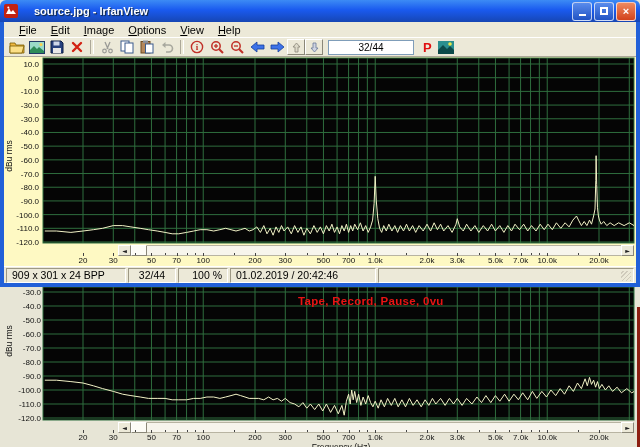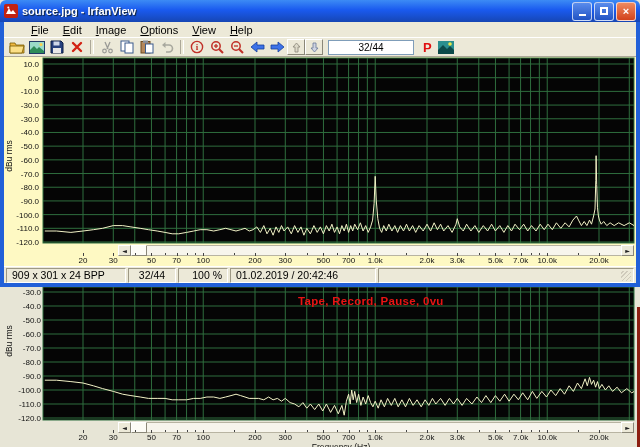--- a/index.html
+++ b/index.html
@@ -3,31 +3,31 @@
 <meta charset="utf-8">
 <style>
   html,body{margin:0;padding:0;background:#555;}
   .screen{position:relative;width:640px;height:447px;overflow:hidden;
           font-family:"Liberation Sans",sans-serif;background:#e7e5d6;}
   
   .iv-window{position:absolute;left:0;top:0;width:640px;height:287px;display:flex;flex-direction:column;}
   .titlebar{height:22px;flex:0 0 22px;display:flex;align-items:center;padding:0 4px;
             background:linear-gradient(180deg,#3c8bf5 0%,#1a5aef 45%,#1646b4 100%);
             border-radius:6px 6px 0 0;}
-  .title-text{color:#fff;font-weight:bold;font-size:11px;margin-left:4px;flex:1;
+  .title-text{color:#fff;font-weight:bold;font-size:11px;margin-left:16px;flex:1;
               text-shadow:1px 1px 1px #123;white-space:nowrap;overflow:hidden;}
   .tb-btn{width:18px;height:17px;margin-left:2px;border-radius:3px;border:1px solid rgba(255,255,255,.7);
           display:flex;align-items:center;justify-content:center;color:#fff;font-size:11px;font-weight:bold;
           background:linear-gradient(180deg,#5a8cec,#2153c4);}
   .tb-btn.close{background:linear-gradient(180deg,#ef8a60,#d2421c);}
   .min-glyph{width:7px;height:2px;background:#fff;margin-top:8px;}
   .max-glyph{width:8px;height:8px;border:2px solid #fff;box-sizing:border-box;}
   .win-body{flex:1;display:flex;flex-direction:column;border-left:4px solid #2160d8;
             border-right:4px solid #2160d8;border-bottom:4px solid #2160d8;background:#ece9d8;}
-  .menubar{height:15px;flex:0 0 15px;display:flex;align-items:center;font-size:11px;padding-left:20px;background:#ece9d8;}
+  .menubar{height:15px;flex:0 0 15px;display:flex;align-items:center;font-size:11px;padding-left:8px;background:#ece9d8;}
   .menu-item{padding:0 7px;color:#000;}
   .toolbar{height:18px;flex:0 0 18px;display:flex;align-items:center;background:#ece9d8;
            border-top:1px solid #fff;border-bottom:1px solid #aca899;padding-left:3px;}
   .ticon{width:20px;height:16px;display:flex;align-items:center;justify-content:center;}
   .tsep{width:2px;height:14px;border-left:1px solid #aca899;border-right:1px solid #fff;margin:0 3px;}
   .counter-field{width:84px;height:13px;background:#fff;border:1px solid #7f9db9;font-size:10px;
                  display:flex;align-items:center;justify-content:center;margin:0 5px;}
   .p-label{color:#e01010;font-weight:bold;font-size:13px;margin:0 4px;}
   .client{flex:1;position:relative;background:#fef9c3;overflow:hidden;}
   .statusbar{height:16px;flex:0 0 16px;display:flex;align-items:center;background:#ece9d8;

